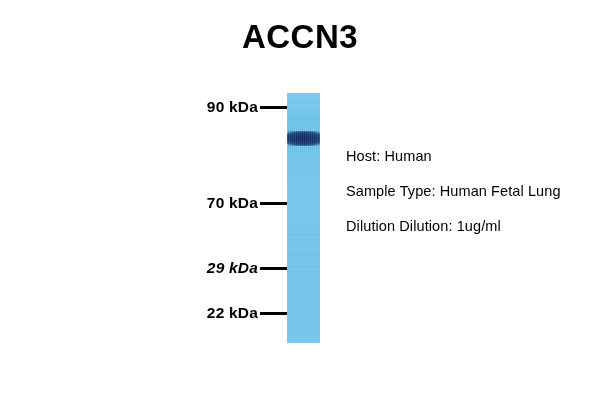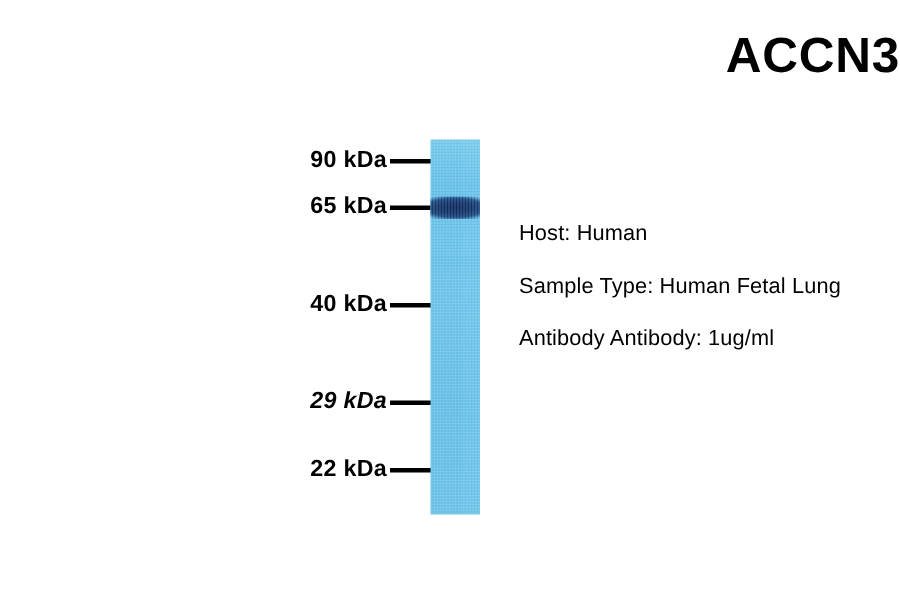--- a/index.html
+++ b/index.html
@@ -15,21 +15,21 @@
     overflow: hidden;
     font-family: "Liberation Sans", sans-serif;
   }
 
   
   #figure-title {
     position: absolute;
     left: 0;
     top: 18px;
     width: 600px;
-    text-align: right;
+    text-align: center;
     font-size: 33px;
     font-weight: bold;
     color: #000000;
     letter-spacing: 0.5px;
     font-family: "Liberation Sans", sans-serif;
   }
 
   
   #ladder {
     position: absolute;
@@ -108,27 +108,23 @@
 
   <div id="figure-title">ACCN3</div>
 
   <div id="ladder">
 
     <div class="marker" style="top:96px;">
       <span class="marker-label">90 kDa</span>
       <span class="marker-tick"></span>
     </div>
 
-    <div class="marker" style="top:127px;">
-      <span class="marker-label">65 kDa</span>
-      <span class="marker-tick"></span>
-    </div>
 
     <div class="marker" style="top:192px;">
-      <span class="marker-label">40 kDa</span>
+      <span class="marker-label">70 kDa</span>
       <span class="marker-tick"></span>
     </div>
 
     <div class="marker" style="top:257px;font-style:italic;">
       <span class="marker-label">29 kDa</span>
       <span class="marker-tick"></span>
     </div>
 
     <div class="marker" style="top:302px;">
       <span class="marker-label">22 kDa</span>
@@ -137,16 +133,16 @@
 
   </div>
 
   <div id="lane">
     <div id="band"></div>
   </div>
 
   <div id="info">
     <div class="info-line">Host: Human</div>
     <div class="info-line">Sample Type: Human Fetal Lung</div>
-    <div class="info-line">Antibody Antibody: 1ug/ml</div>
+    <div class="info-line">Dilution Dilution: 1ug/ml</div>
   </div>
 
 </div>
 
 </body></html>

